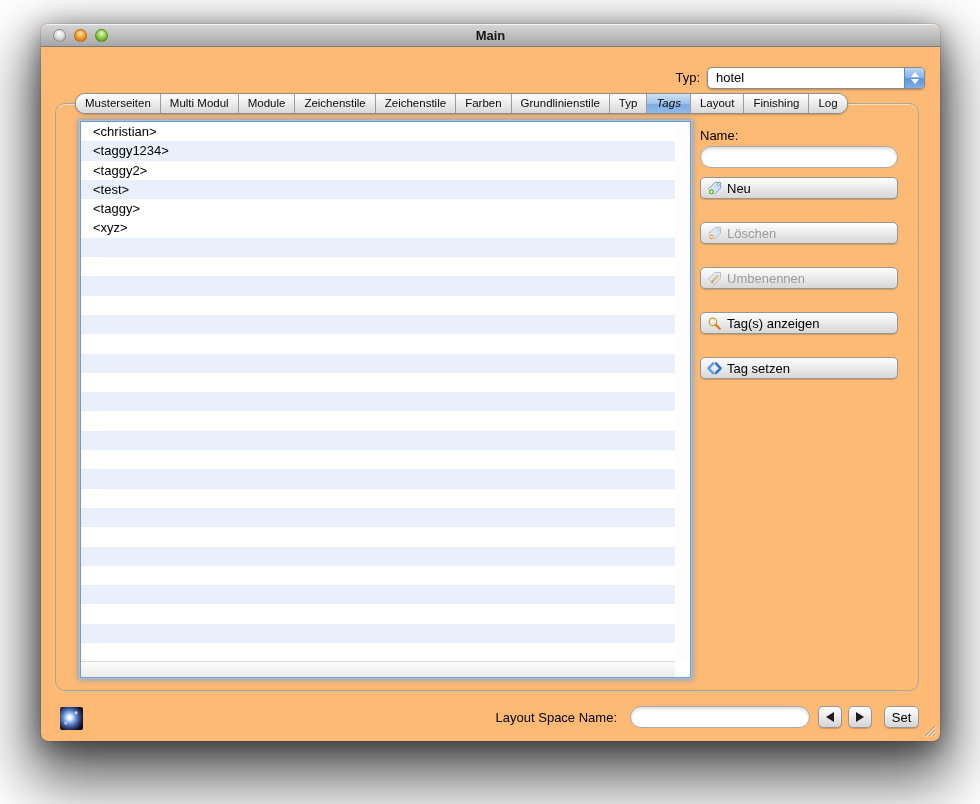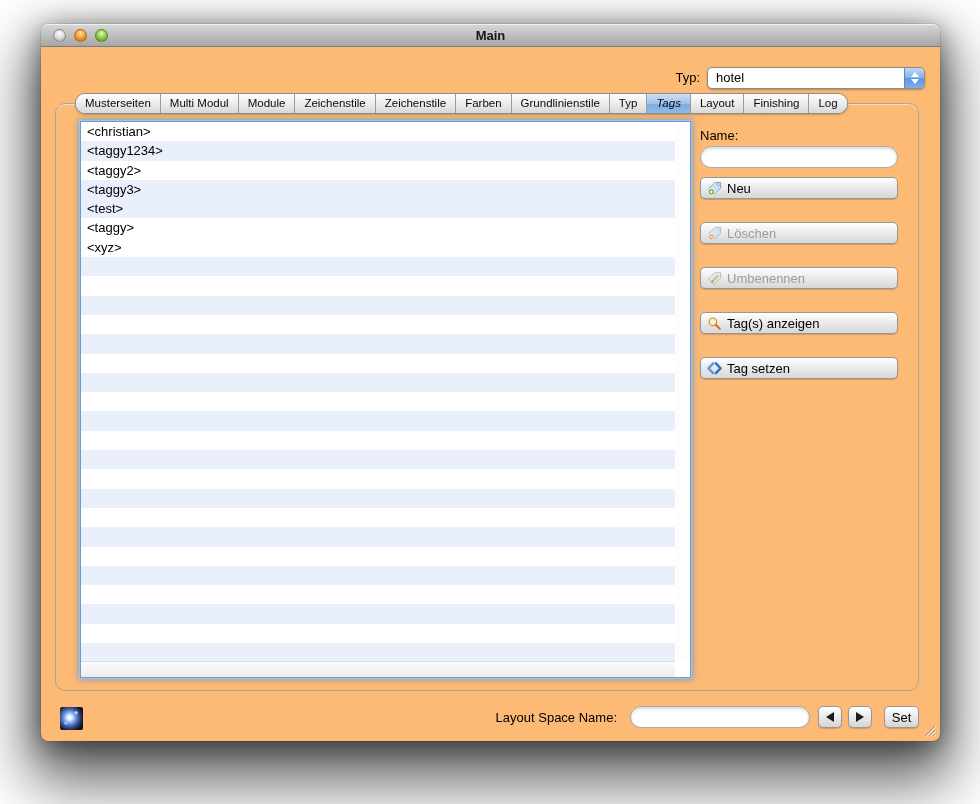--- a/index.html
+++ b/index.html
@@ -45,21 +45,21 @@
     box-shadow:0 1px 2px rgba(0,0,0,0.22);}
   .tab{height:19px;line-height:19px;padding:0 9px;font-size:11.5px;color:#0a0a0a;white-space:nowrap;
     background:linear-gradient(#ffffff,#ececec 50%,#d8d8d8);border-left:1px solid #9c9c9c;cursor:default;}
   .tab:first-child{border-left:none;}
   .tab.sel{background:linear-gradient(#cde0f5,#9fc2ea 50%,#7fabdf 52%,#8fb8e6);font-style:italic;}
 
   
   .list{position:absolute;left:39px;top:97px;width:611px;height:557px;background:#fff;z-index:2;
     border:1px solid #6f9bd1;box-shadow:0 0 0 1px #a3c3e6,0 0 6px 2px rgba(93,149,214,0.70);}
   .rows{position:absolute;left:0;top:0;right:15px;bottom:16px;overflow:hidden;}
-  .row{height:19.3px;line-height:19.3px;font-size:13px;color:#000;padding-left:6px;background:#fff;}
+  .row{height:19.3px;line-height:19.3px;font-size:13px;color:#000;padding-left:12px;background:#fff;}
   .row.alt{background:#e9effb;}
   .vtrack{position:absolute;right:0;top:0;width:15px;bottom:16px;background:#fdfdfd;}
   .htrack{position:absolute;left:0;right:15px;bottom:0;height:16px;
     background:linear-gradient(#fbfbfb,#ececec);border-top:1px solid #ddd;}
   .corner{position:absolute;right:0;bottom:0;width:15px;height:16px;background:#fff;}
   .name-label{position:absolute;left:659px;top:104px;font-size:13px;color:#000;}
   .name-field{position:absolute;left:659px;top:122px;width:198px;height:22px;border:1px solid #ababab;
     border-radius:11px;background:#fff;box-shadow:inset 0 2px 3px rgba(0,0,0,0.14);outline:none;
     padding:0 10px;font-size:13px;font-family:"Liberation Sans",sans-serif;}
   .btn-col{position:absolute;left:659px;top:153px;width:198px;display:flex;flex-direction:column;gap:23px;}
@@ -130,21 +130,20 @@
     <span class="tab">Layout</span>
     <span class="tab">Finishing</span>
     <span class="tab">Log</span>
   </div>
 
   <div class="list">
     <div class="rows">
         <div class="row">&lt;christian&gt;</div>
         <div class="row alt">&lt;taggy1234&gt;</div>
         <div class="row">&lt;taggy2&gt;</div>
-        <div class="row alt">&lt;taggy3&gt;</div>
         <div class="row alt">&lt;test&gt;</div>
         <div class="row">&lt;taggy&gt;</div>
         <div class="row">&lt;xyz&gt;</div>
         <div class="row alt"></div>
         <div class="row"></div>
         <div class="row alt"></div>
         <div class="row"></div>
         <div class="row alt"></div>
         <div class="row"></div>
         <div class="row alt"></div>

